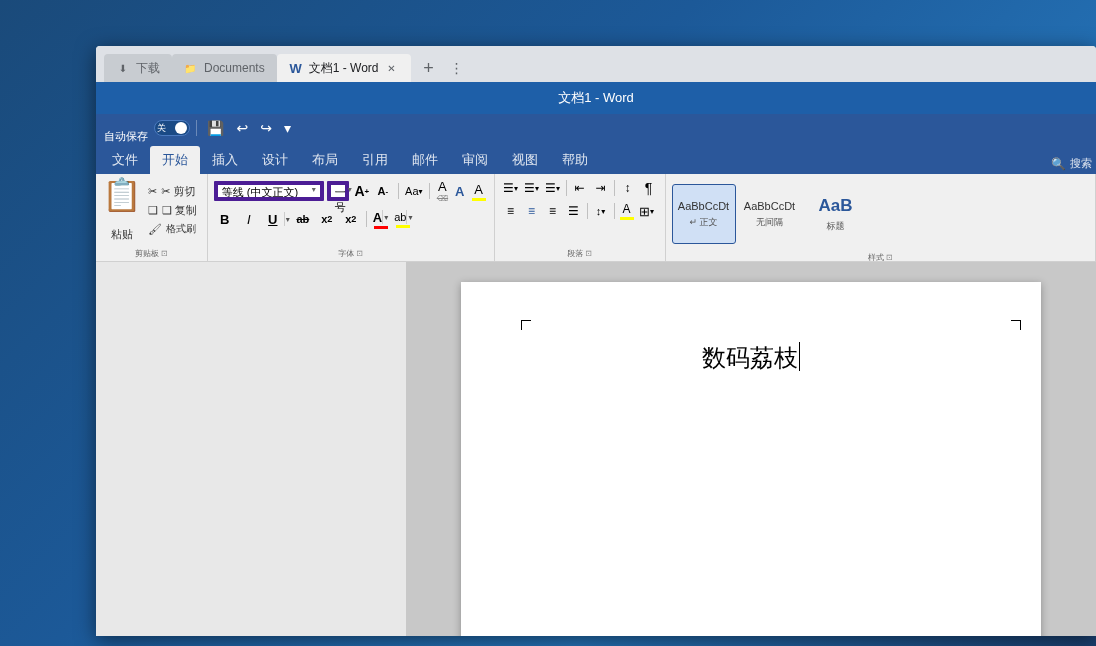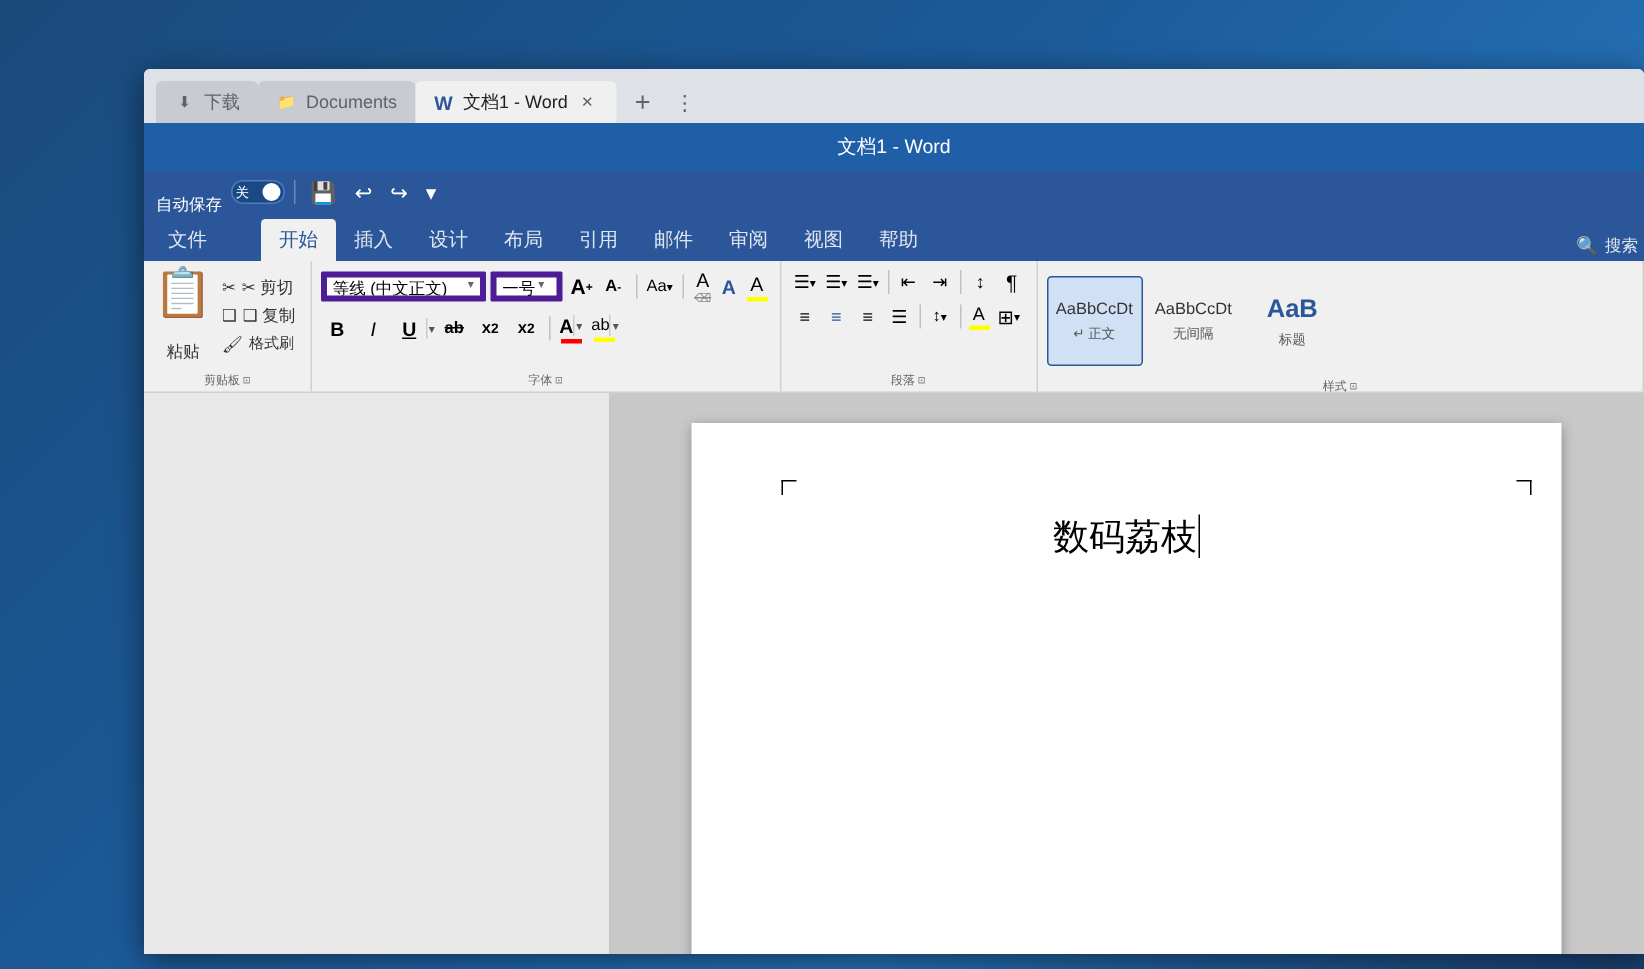--- a/index.html
+++ b/index.html
@@ -192,21 +192,20 @@
       height: 28px;
       display: flex;
       align-items: center;
       border-radius: 3px 3px 0 0;
     }
 
     .ribbon-tab.active {
       background: #f0f0f0;
       color: #2b579a;
       font-weight: 500;
-      margin-left: 24px;
     }
 
     .ribbon-search {
       margin-left: auto;
       display: flex;
       align-items: center;
       padding-bottom: 3px;
       gap: 4px;
     }
 
@@ -251,21 +250,20 @@
       margin-top: 2px;
       display: flex;
       align-items: center;
       justify-content: center;
       gap: 2px;
     }
 
     .ribbon-group-label span {
       font-size: 8px;
       cursor: pointer;
-      font-family: Liberation Mono, monospace;
     }
 
     
     .paste-btn {
       width: 40px;
       height: 56px;
       display: flex;
       flex-direction: column;
       align-items: center;
       justify-content: center;
@@ -314,21 +312,21 @@
       font-size: 11px;
       height: 20px;
       padding: 0 4px;
       cursor: pointer;
       display: flex;
       gap: 2px;
       border-radius: 1px;
     }
 
     .font-name-select { width: 110px; }
-    .font-size-select { width: 48px; }
+    .font-size-select { width: 22px; }
 
     .font-size-btns {
       display: flex;
       gap: 1px;
     }
 
     .icon-btn {
       width: 20px;
       height: 20px;
       border: none;

